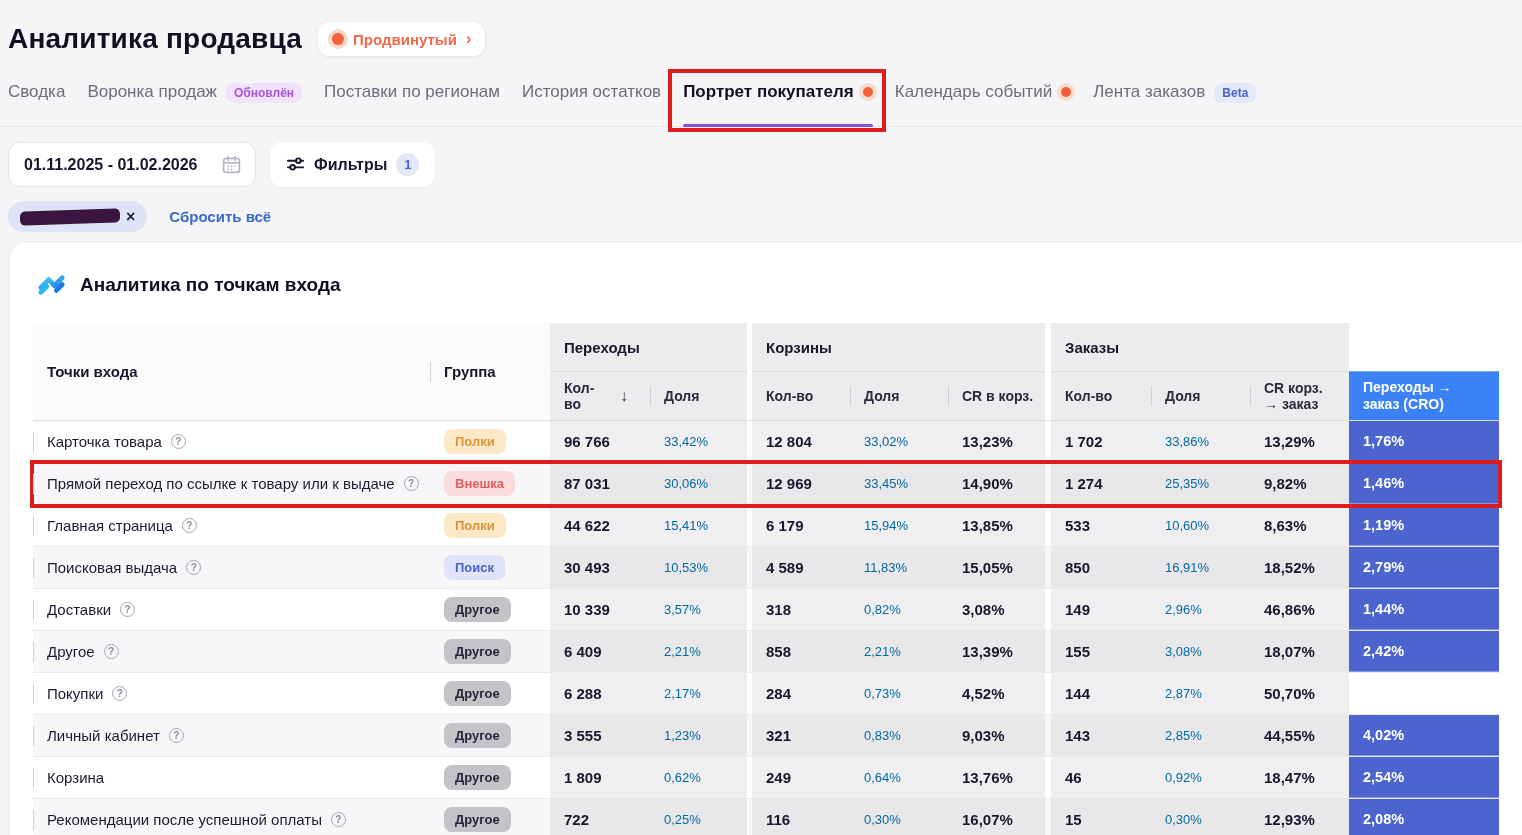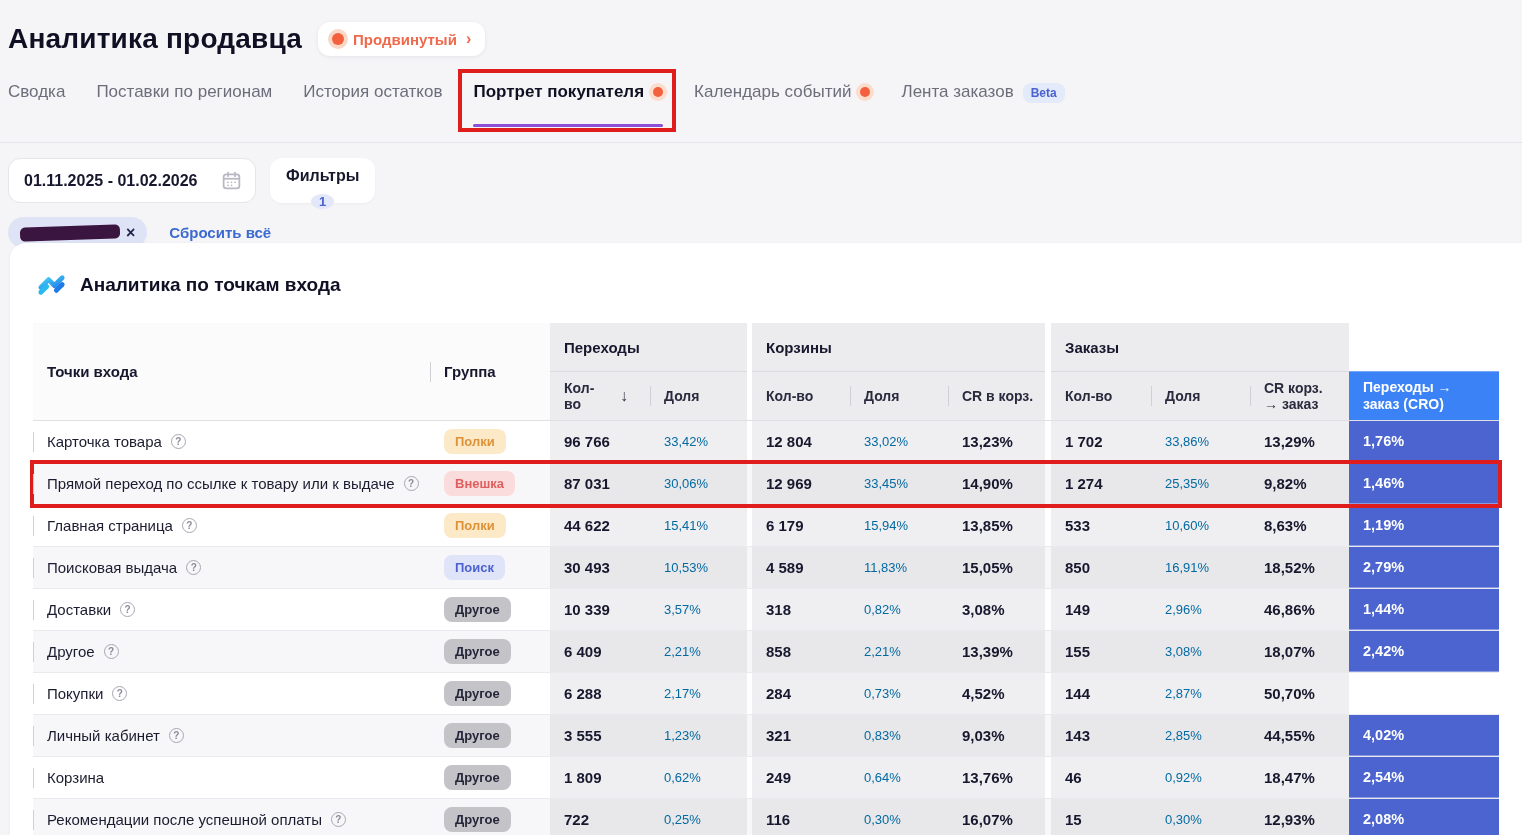--- a/index.html
+++ b/index.html
@@ -10,42 +10,42 @@
   .topbar { padding:22px 0 0 8px; display:flex; align-items:center; gap:16px; }
   .page-title { font-size:28px; font-weight:800; letter-spacing:.2px; color:#101024; }
   .plan-badge { display:flex; align-items:center; gap:9px; background:#fff; border-radius:12px;
     padding:8px 14px; box-shadow:0 1px 4px rgba(20,20,60,.07); cursor:pointer; }
   .plan-badge .dot-lg { width:12px; height:12px; border-radius:50%; background:#f2603d;
     box-shadow:0 0 0 4px #f9d8c8; }
   .plan-badge .plan-label { color:#ee6a4d; font-size:15px; font-weight:700; }
   .plan-badge .chev { color:#ee6a4d; font-size:16px; font-weight:700; }
 
   
-  .tabs { display:flex; gap:31px; padding:26px 0 16px 8px; border-bottom:1px solid #e5e5ea; }
+  .tabs { display:flex; gap:22px; padding:26px 0 0 8px; border-bottom:1px solid #e5e5ea; }
   .tab { position:relative; padding:0 0 23px 0; font-size:17px; font-weight:500; color:#6d6d7c;
     cursor:pointer; display:flex; align-items:flex-start; gap:9px; white-space:nowrap; }
   .tab .tab-label { line-height:20px; }
   .tab.active { color:#101024; font-weight:700; }
   .tab.active::after { content:""; position:absolute; left:0; right:0; bottom:-1px; height:3px;
     background:#8c4fd6; border-radius:2px; }
   .tab .dot { width:10px; height:10px; border-radius:50%; background:#f2603d;
     box-shadow:0 0 0 4px #fbdccd; margin-top:5px; }
   .mini-badge { font-size:12px; font-weight:600; border-radius:8px; padding:3px 8px; margin-top:1px; }
   .mini-badge.updated { background:#f2e3fc; color:#a855d8; }
   .mini-badge.beta { background:#e3eaf9; color:#4a63d0; }
   .tab-annotation { position:absolute; left:-15px; right:-13px; top:-13px; bottom:-6px;
     border:4px solid #e01d1d; pointer-events:none; z-index:5; }
 
   
   .filter-row { display:flex; gap:14px; padding:15px 0 0 8px; }
   .date-input { width:248px; height:45px; background:#fff; border:1px solid #e5e5ea; border-radius:12px;
     display:flex; align-items:center; justify-content:space-between; padding:0 13px 0 15px; cursor:pointer; }
   .date-input .date-text { font-size:16px; font-weight:600; color:#17172e; }
   .filters-btn { height:45px; background:#fff; border-radius:12px; display:flex; align-items:center;
-    gap:9px; padding:0 16px; cursor:pointer; box-shadow:0 1px 3px rgba(20,20,60,.04);flex-direction:column; }
+    gap:9px; padding:0 16px; cursor:pointer; box-shadow:0 1px 3px rgba(20,20,60,.04); }
   .filters-btn .f-label { font-size:16px; font-weight:600; color:#17172e; }
   .count-badge { width:23px; height:23px; border-radius:50%; background:#e2e7f9; color:#4a63d0;
     font-size:13px; font-weight:700; display:flex; align-items:center; justify-content:center; }
 
   
   .chips-row { display:flex; align-items:center; gap:22px; padding:14px 0 0 8px; }
   .chip { height:31px; background:#dfe3f6; border-radius:16px; display:flex; align-items:center;
     gap:4px; padding:0 12px; cursor:pointer; }
   .chip .redacted { width:100px; height:14px; background:#3a1540; border-radius:5px;
     transform:rotate(-2deg); }
@@ -109,20 +109,24 @@
     <span class="plan-label">Продвинутый</span>
     <span class="chev">›</span>
   </div>
 </div>
 
 <div class="tabs">
   <div class="tab">
     <span class="tab-label">Сводка</span>
   </div>
   <div class="tab">
+    <span class="tab-label">Воронка продаж</span>
+    <span class="mini-badge updated">Обновлён</span>
+  </div>
+  <div class="tab">
     <span class="tab-label">Поставки по регионам</span>
   </div>
   <div class="tab">
     <span class="tab-label">История остатков</span>
   </div>
   <div class="tab active">
     <span class="tab-label">Портрет покупателя</span>
     <span class="dot"></span>
     <div class="tab-annotation"></div>
   </div>

